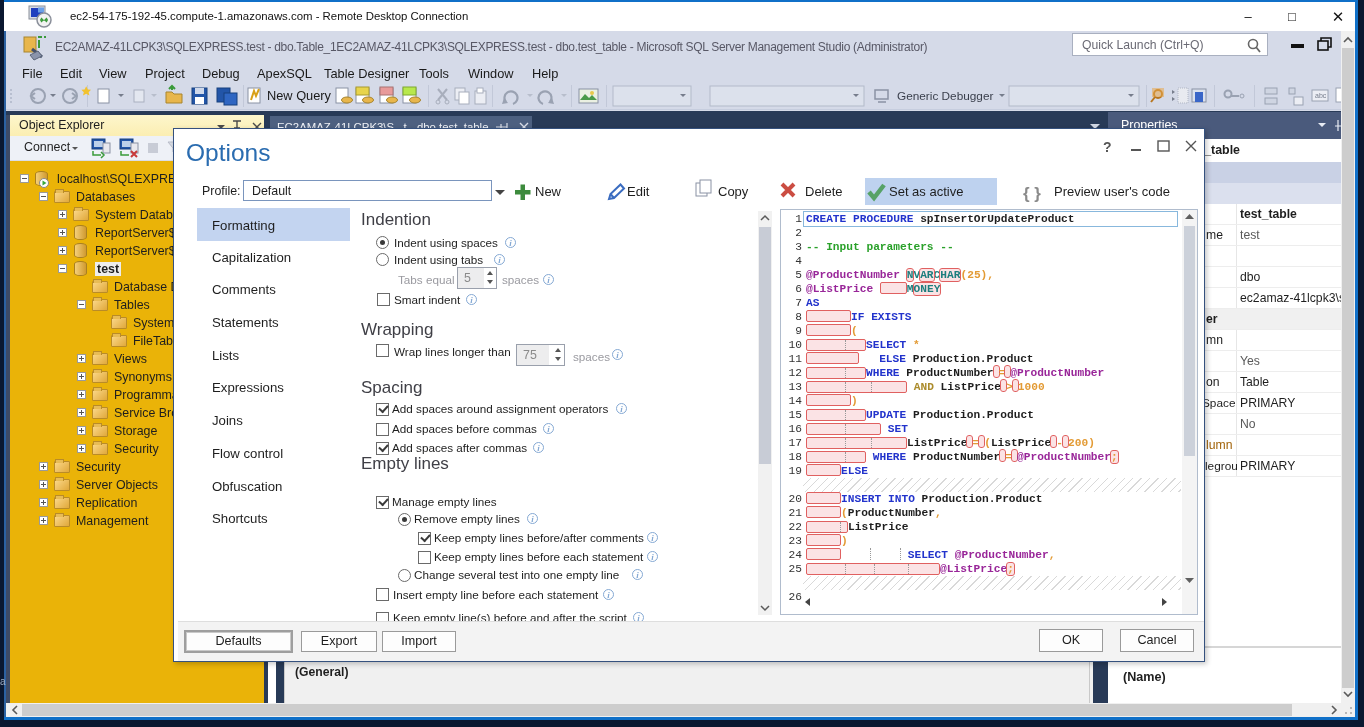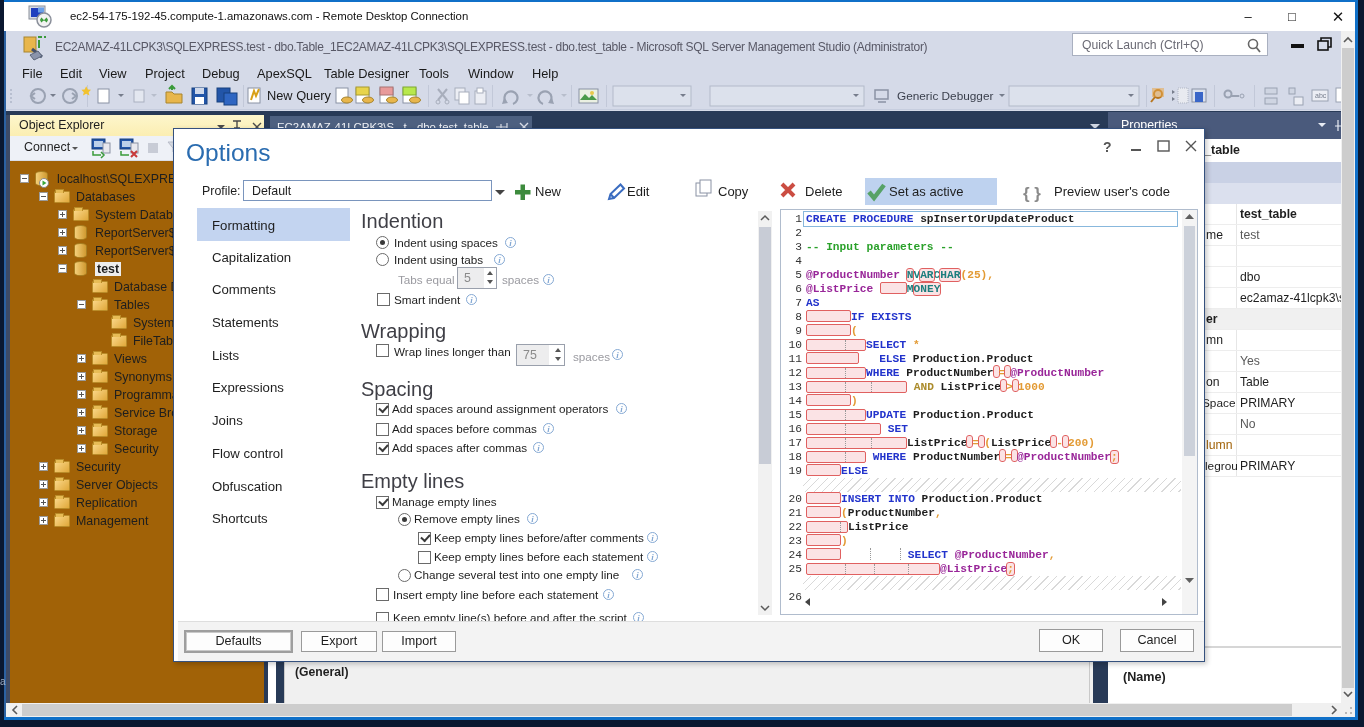--- a/index.html
+++ b/index.html
@@ -17,21 +17,21 @@
 #ssms-top{left:6px;top:31px;width:1335px;height:80px;background:#d5dae8}
 #ssms-top .title{position:absolute;left:49px;top:9px;font-size:12px;letter-spacing:-0.3px;color:#585866;white-space:nowrap}
 #menubar{position:absolute;left:0;top:31px;width:100%;height:22px;font-size:12.8px;color:#1a1a1a}
 #menubar span{position:absolute;top:4px}
 #toolbar{position:absolute;left:0;top:53px;width:100%;height:26px;border-bottom:1px solid #c6cdde}
 #ql{position:absolute;left:1066px;top:2px;width:196px;height:23px;background:#fff;border:1px solid #a9b0c0;font-size:12.2px;color:#6a6a74}
 #ql span{position:absolute;left:9px;top:4px}
 
 #mainbg{left:6px;top:111px;width:1335px;height:592px;background:#283a57}
 
-#oe{left:6px;top:115px;width:258px;height:588px;background:#a16207}
+#oe{left:6px;top:115px;width:258px;height:588px;background:#eab308}
 #oe-head{position:absolute;left:4px;top:0;width:254px;height:21px;background:linear-gradient(#fdf6cc,#fbeeb2);font-size:12.4px;color:#1e1e1e}
 #oe-head span{position:absolute;left:9px;top:3px}
 #oe-tools{position:absolute;left:4px;top:21px;width:254px;height:25px;background:#eef1f7;border-bottom:1px solid #d9dde8;font-size:12.4px;color:#1e1e1e}
 .trow{position:absolute;height:18px;font-size:12.4px;color:#1e1e1e;white-space:nowrap}
 .tgl{position:absolute;width:9px;height:9px;background:#fff;border:1px solid #9a9a9a;top:4px}
 .tgl i{position:absolute;left:1px;top:3px;width:5px;height:1px;background:#555}
 .tgl.plus i.v{left:3px;top:1px;width:1px;height:5px}
 .fold{position:absolute;top:3px;width:16px;height:12px;background:linear-gradient(135deg,#fbd88a,#e0a83a);border:1px solid #b98b28;border-radius:1px}
 .fold:before{content:"";position:absolute;left:0;top:-3px;width:7px;height:3px;background:#e8bc56;border:1px solid #b98b28;border-bottom:none}
 .cyl{position:absolute;top:1px;width:13px;height:15px;background:linear-gradient(90deg,#f4cf7a,#d09a30);border-radius:6px/3px;border:1px solid #a87f22}
@@ -51,21 +51,21 @@
 #sb-corner{left:1341px;top:703px;width:14px;height:14px;background:#f0f0f0}
 
 #dlg{left:173px;top:128px;width:1032px;height:534px;background:#fff;border:1px solid #35517e;box-shadow:2px 2px 5px rgba(0,0,0,.22)}
 #dlgin{position:absolute;left:3px;top:3px;width:1026px;height:528px}
 #dlg h1{position:absolute;left:9px;top:7px;font-size:24.5px;font-weight:normal;color:#2a6cb0}
 #profrow{position:absolute;left:0;top:46px;width:100%;height:28px;font-size:12.4px;color:#1e1e1e}
 #combo{position:absolute;left:66px;top:2px;width:249px;height:21px;border:1px solid #7a95bd;background:#fff}
 #combo span{position:absolute;left:8px;top:3px}
 .navitem{position:absolute;left:21px;width:151px;height:22px;font-size:13.2px;color:#1e1e1e}
 .navitem span{position:absolute;left:14px;top:3px}
-.sech{position:absolute;left:184px;font-size:20px;color:#3f3f46}
+.sech{position:absolute;left:184px;font-size:17px;color:#3f3f46}
 .opt{position:absolute;font-size:11.7px;color:#1e1e1e;white-space:nowrap}
 .cb{position:absolute;width:13px;height:13px;border:1px solid #6a6a6a;background:#fff}
 .cb.on:before{content:"";position:absolute;left:2px;top:1px;width:7px;height:4px;border-left:2px solid #3a3a3a;border-bottom:2px solid #3a3a3a;transform:rotate(-48deg)}
 .rad{position:absolute;width:13px;height:13px;border:1px solid #6a6a6a;border-radius:50%;background:#fff}
 .rad.on:before{content:"";position:absolute;left:3px;top:3px;width:5px;height:5px;border-radius:50%;background:#3a3a3a}
 .info{position:absolute;width:11px;height:11px;border:1px solid #85a9d4;border-radius:50%;color:#85a9d4;font-size:9px;text-align:center;line-height:11px;font-style:italic;font-family:"Liberation Serif",serif;font-weight:bold}
 .spin{position:absolute;height:22px;border:1px solid #9aa0ac;background:linear-gradient(90deg,#ededee 0 68%,#fff 68%);font-size:12.4px;color:#8a8a8a}
 .spin span{position:absolute;left:6px;top:3px}
 .gray{color:#9a9aa0}
 
@@ -624,21 +624,21 @@
     <div class="sech" style="top:246px">Spacing</div>
     <b class="cb on" style="left:199px;top:271px"></b>
         <span class="opt" style="left:215px;top:270px">Add spaces around assignment operators</span>
         <b class="info" style="left:439px;top:271px">i</b>
     <b class="cb" style="left:199px;top:291px"></b>
         <span class="opt" style="left:215px;top:290px">Add spaces before commas</span>
         <b class="info" style="left:366px;top:291px">i</b>
     <b class="cb on" style="left:199px;top:310px"></b>
         <span class="opt" style="left:215px;top:309px">Add spaces after commas</span>
         <b class="info" style="left:356px;top:310px">i</b>
-    <div class="sech" style="top:338px">Empty lines</div>
+    <div class="sech" style="top:322px">Empty lines</div>
     <b class="cb on" style="left:199px;top:364px"></b>
         <span class="opt" style="left:215px;top:363px">Manage empty lines</span>
     <b class="rad on" style="left:221px;top:381px"></b>
         <span class="opt" style="left:237px;top:380px">Remove empty lines</span>
         <b class="info" style="left:350px;top:381px">i</b>
     <b class="cb on" style="left:241px;top:400px"></b>
         <span class="opt" style="left:257px;top:399px">Keep empty lines before/after comments</span>
         <b class="info" style="left:470px;top:400px">i</b>
     <b class="cb" style="left:241px;top:419px"></b>
         <span class="opt" style="left:257px;top:418px">Keep empty lines before each statement</span>

